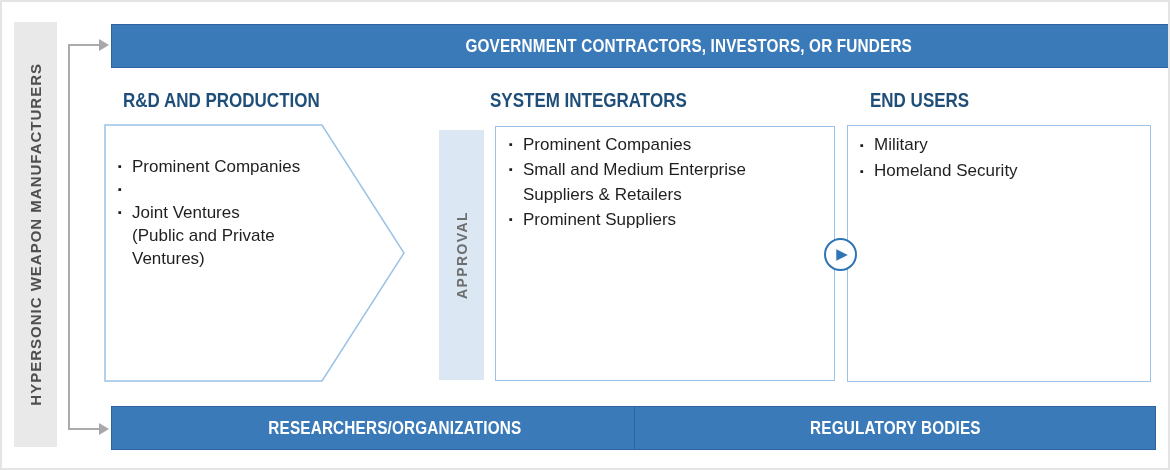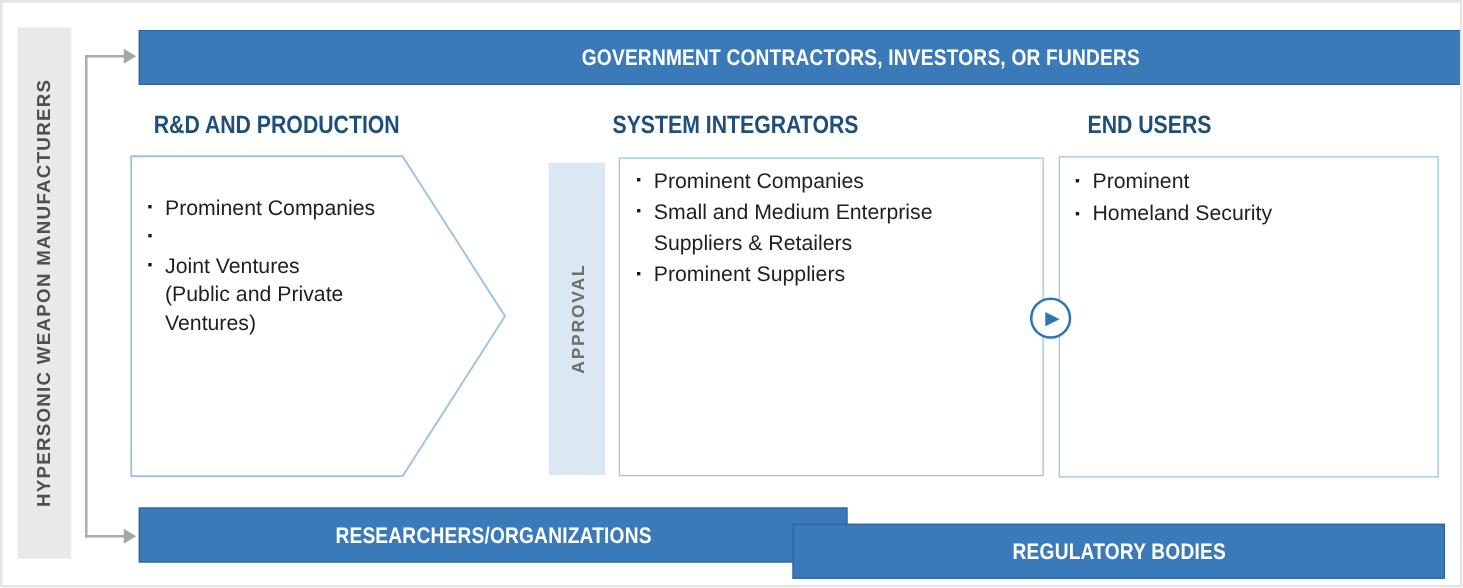--- a/index.html
+++ b/index.html
@@ -31,21 +31,21 @@
   }
   .arrow-top { left:97px; top:37px; }
   .arrow-bot { left:97px; top:421px; }
   
   .banner {
     position:absolute; height:44px; background:#3b7ab8; border:1.5px solid #2d639e;
     display:flex; align-items:center; justify-content:center;
   }
   .banner-top  { left:109px; top:22px;  width:1156px; }
   .banner-res  { left:109px; top:404px; width:567px; }
-  .banner-reg  { left:632px; top:417px; width:522px; }
+  .banner-reg  { left:632px; top:404px; width:522px; }
   .banner .blabel {
     color:#ffffff; font-weight:bold; font-size:18px; letter-spacing:0.2px;
     transform:scaleX(0.85); transform-origin:center; white-space:nowrap;
   }
   
   .col-heading {
     position:absolute; top:87px; color:#1f4e79; font-weight:bold; font-size:20px;
     transform:scaleX(0.85); transform-origin:left center; white-space:nowrap;
   }
   .h-rd { left:121px; } .h-si { left:488px; } .h-eu { left:868px; }
@@ -144,21 +144,21 @@
     <div class="bullet-row">
       <span class="bullet-marker">▪</span>
       <span class="bullet-text">Prominent Suppliers</span>
     </div>
   </div>
 
   <div class="box box-eu"></div>
   <div class="blist blist-eu">
     <div class="bullet-row">
       <span class="bullet-marker">▪</span>
-      <span class="bullet-text">Prominent</span>
+      <span class="bullet-text">Military</span>
     </div>
     <div class="bullet-row">
       <span class="bullet-marker">▪</span>
       <span class="bullet-text">Homeland Security</span>
     </div>
   </div>
 
   <div class="play-btn">
     <span class="play-glyph">▶</span>
   </div>

